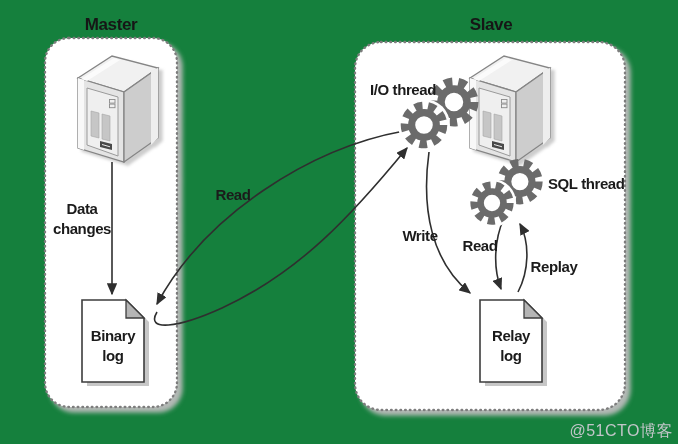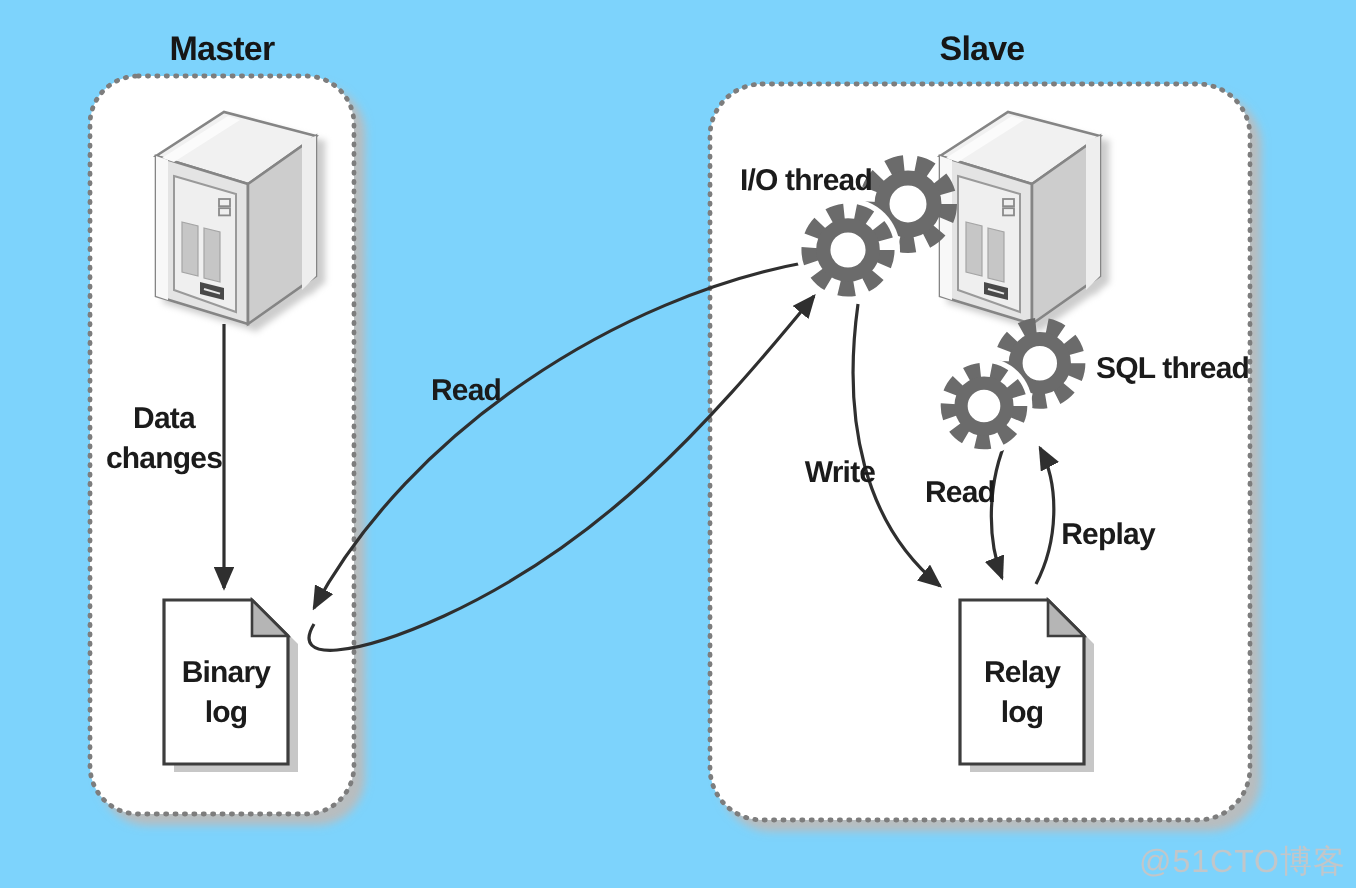--- a/index.html
+++ b/index.html
@@ -1,16 +1,16 @@
 <!DOCTYPE html>
 <html><head>
 <meta charset="utf-8">
 <style>
   html,body{margin:0;padding:0;background:#fff;}
-  #stage{position:relative;width:678px;height:444px;background:#7dd3fc;overflow:hidden;
+  #stage{position:relative;width:678px;height:444px;background:#15803d;overflow:hidden;
          font-family:"Liberation Sans", sans-serif;}
   svg{display:block;}
   text{font-family:"Liberation Sans", sans-serif;}
   .lbl{font-size:15px;font-weight:bold;fill:#1b1b1b;letter-spacing:-0.4px;}
   .title{font-size:17px;font-weight:bold;fill:#161616;letter-spacing:-0.4px;}
   .doclbl{font-size:15px;font-weight:bold;fill:#1b1b1b;letter-spacing:-0.4px;}
   .arrow{fill:none;stroke:#2f2f2f;stroke-width:1.6;}
   .dotbox{fill:#ffffff;stroke:#7d7d7d;stroke-width:2.4;stroke-dasharray:0.6 4.1;stroke-linecap:round;}
   .wm{font-size:16px;font-weight:normal;letter-spacing:0.5px;}
 </style>

